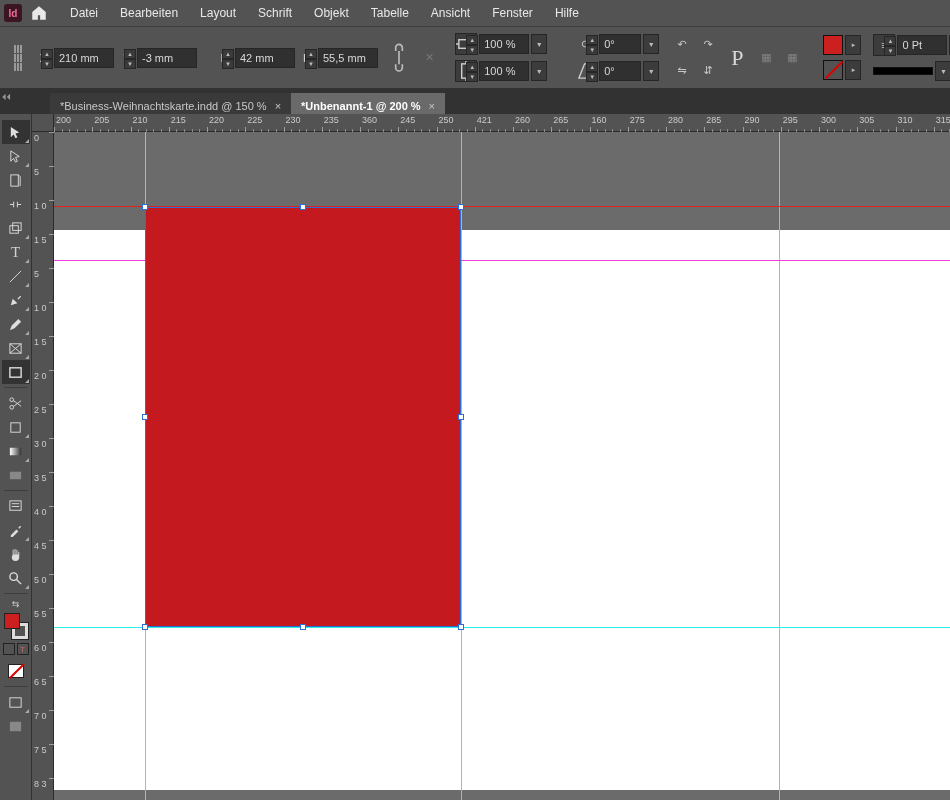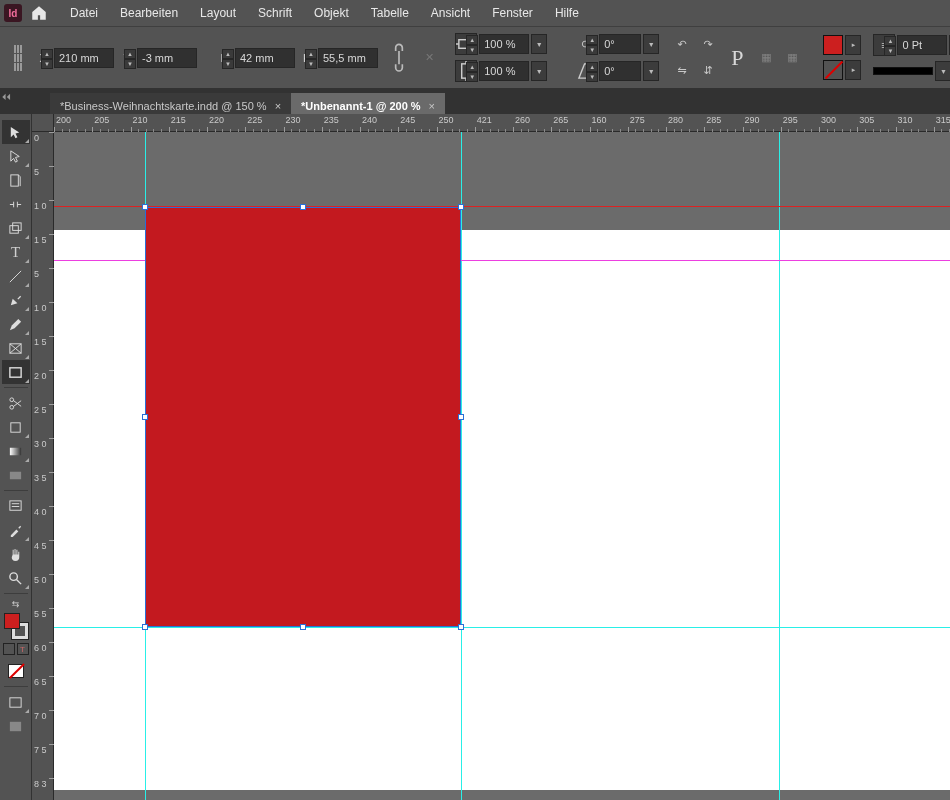--- a/index.html
+++ b/index.html
@@ -525,21 +525,21 @@
         <div class="tick" style="left: 267.75px;">
           <div class="l"></div>
           <div class="lab">235</div>
           <div class="minor" style="left: 7.65px;"></div>
           <div class="minor" style="left: 15.3px;"></div>
           <div class="minor" style="left: 22.95px;"></div>
           <div class="minor" style="left: 30.6px;"></div>
         </div>
         <div class="tick" style="left: 306px;">
           <div class="l"></div>
-          <div class="lab">240</div>
+          <div class="lab">360</div>
           <div class="minor" style="left: 7.65px;"></div>
           <div class="minor" style="left: 15.3px;"></div>
           <div class="minor" style="left: 22.95px;"></div>
           <div class="minor" style="left: 30.6px;"></div>
         </div>
         <div class="tick" style="left: 344.25px;">
           <div class="l"></div>
           <div class="lab">245</div>
           <div class="minor" style="left: 7.65px;"></div>
           <div class="minor" style="left: 15.3px;"></div>

